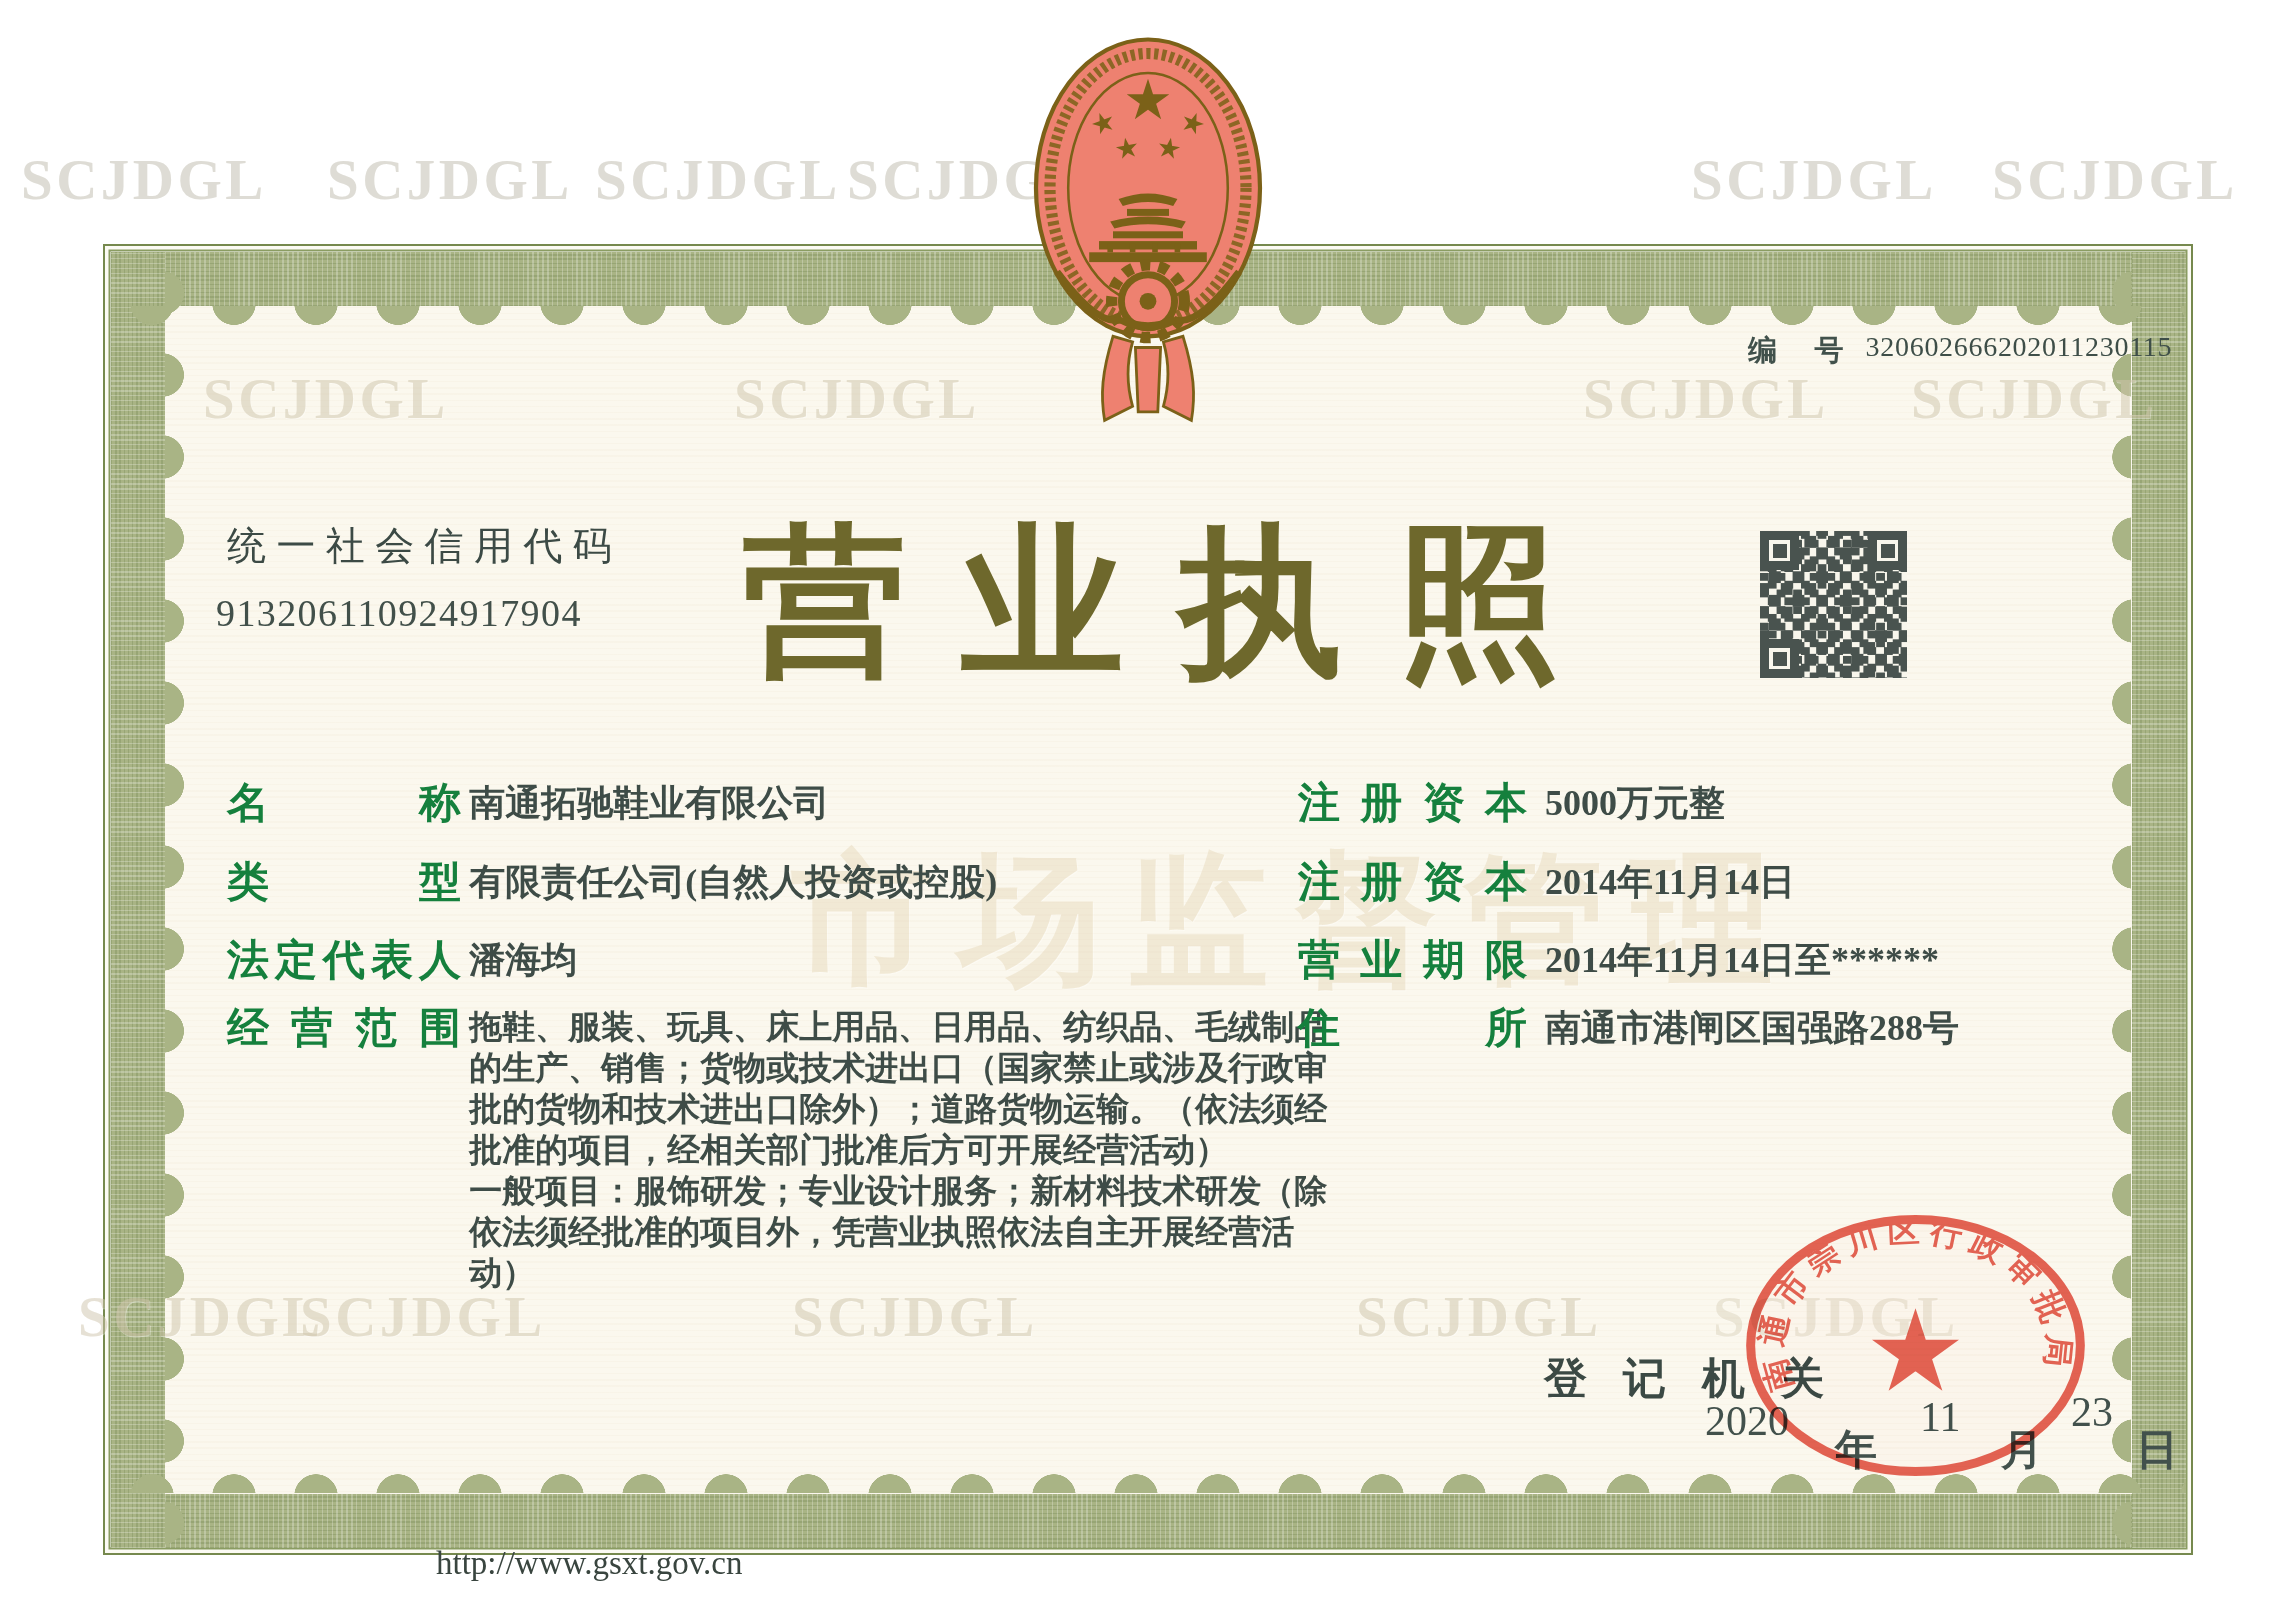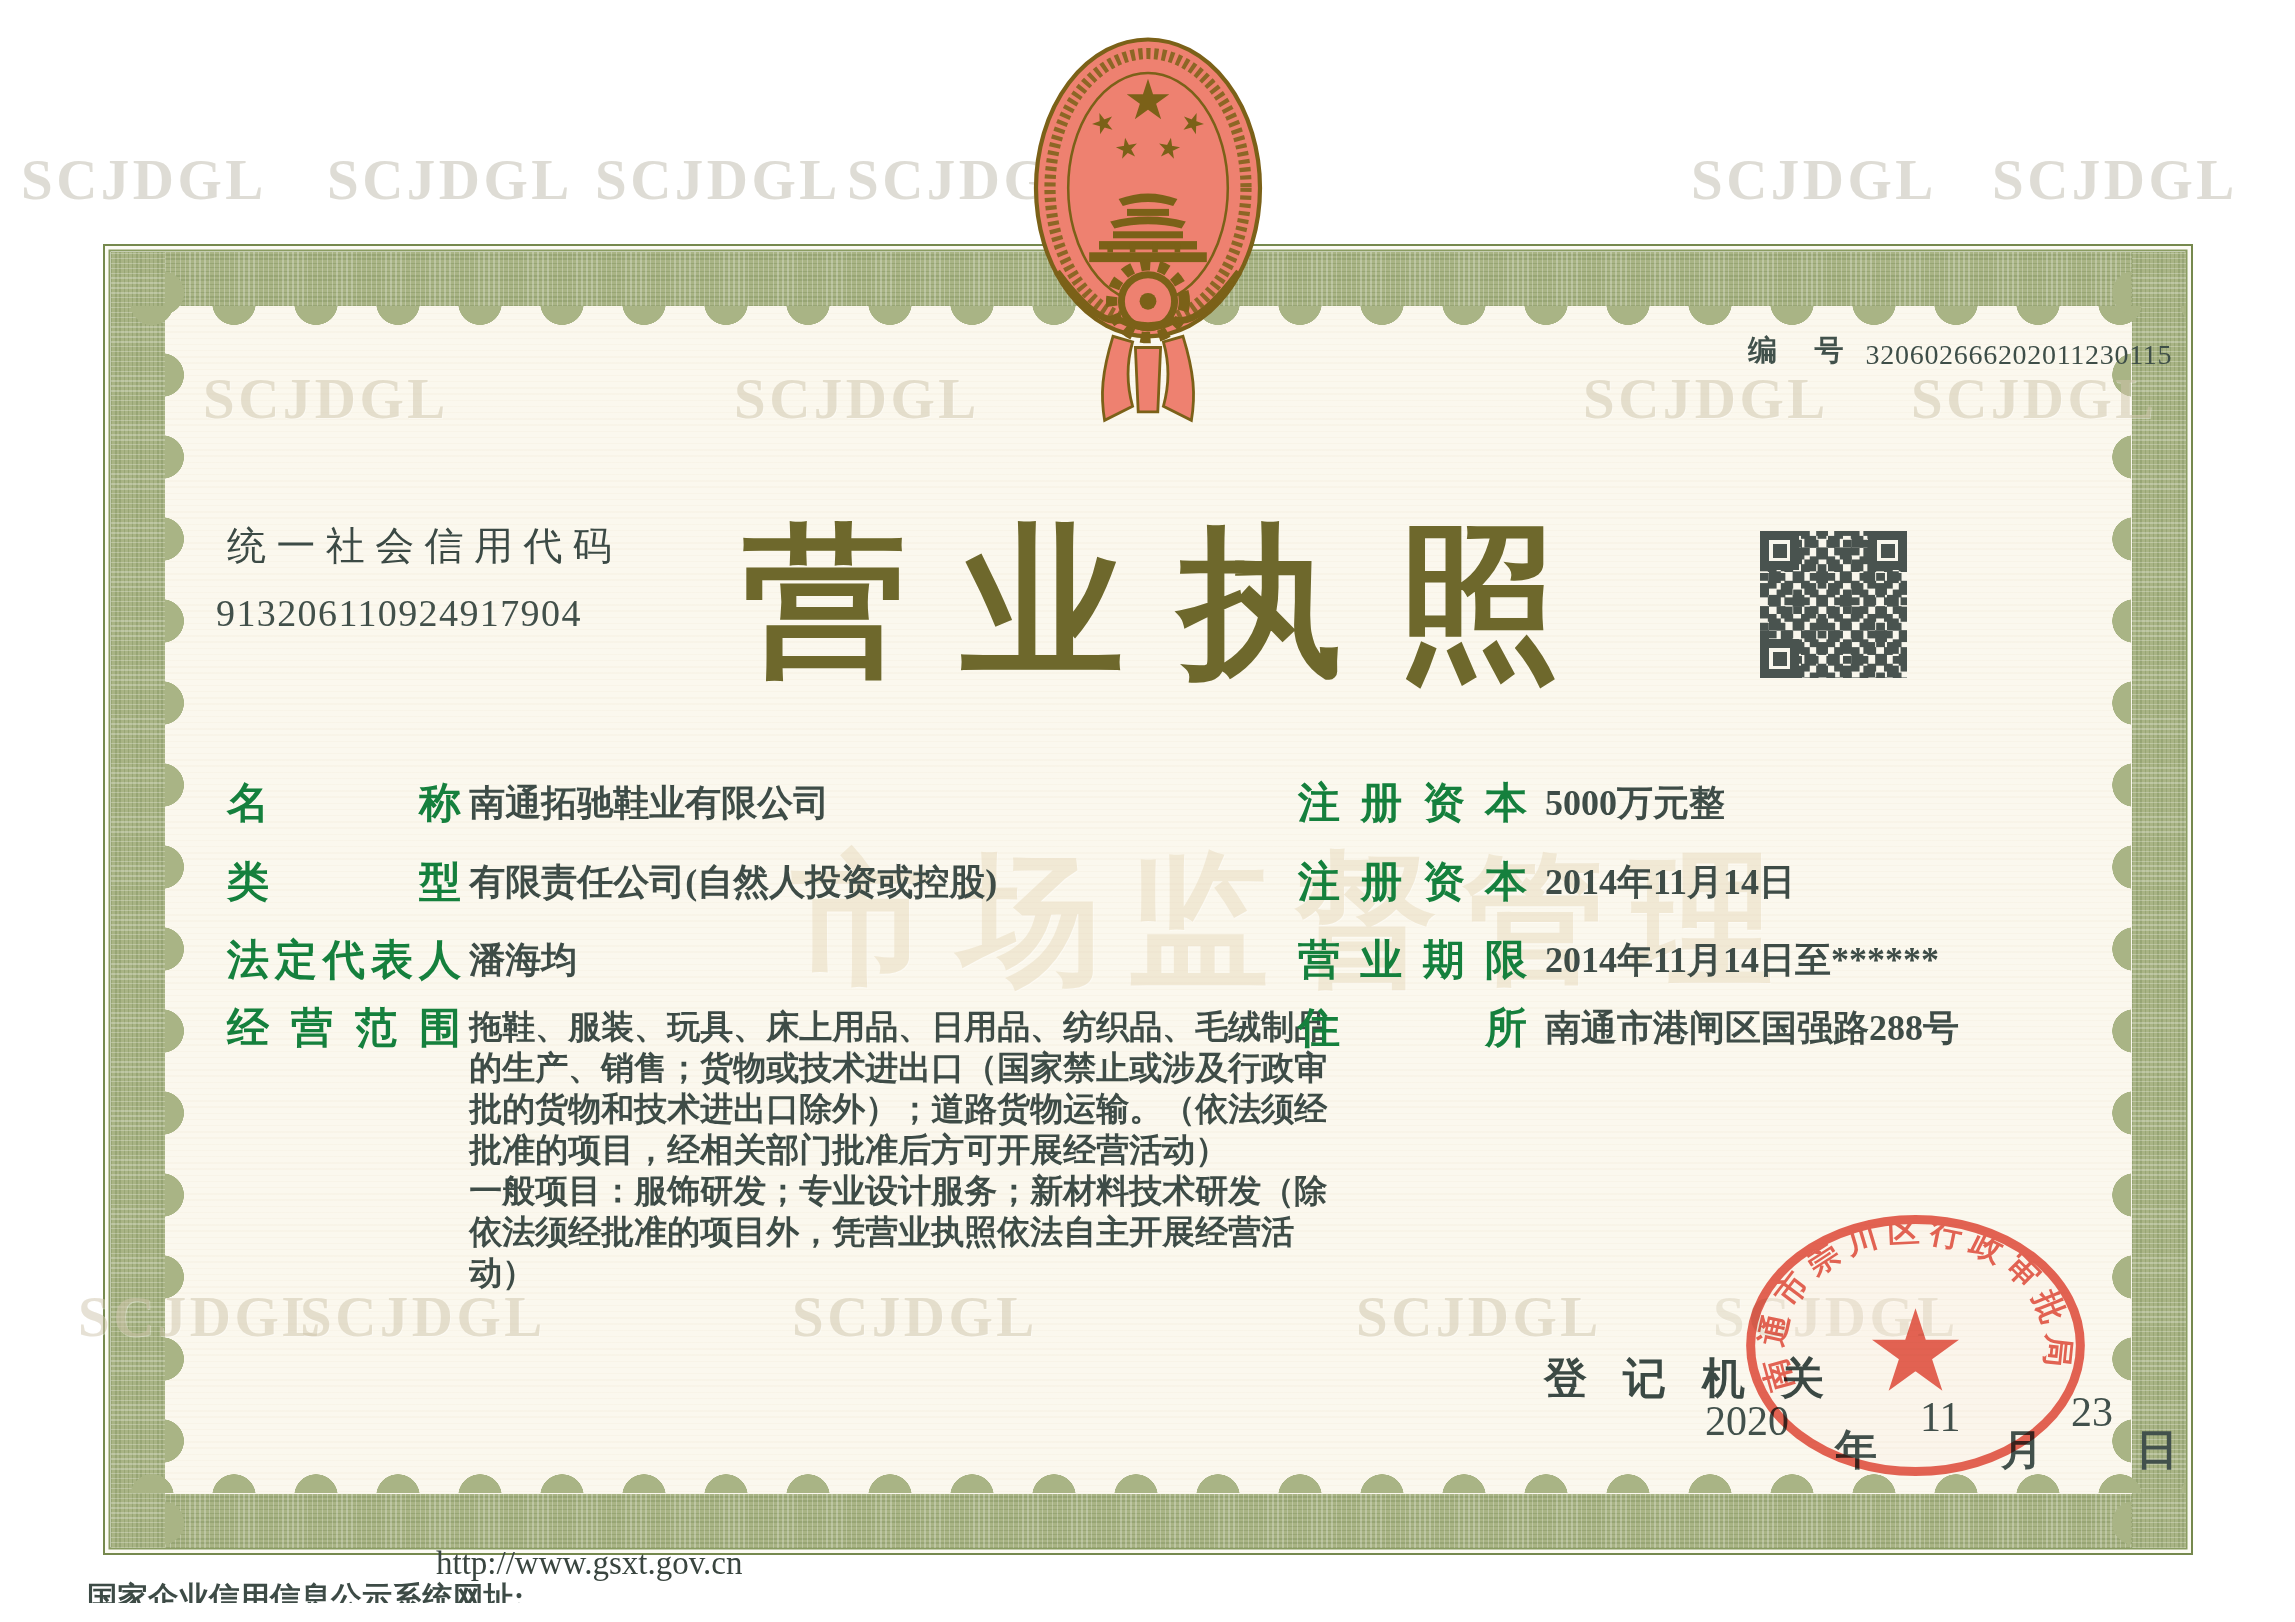--- a/index.html
+++ b/index.html
@@ -28,21 +28,21 @@
   .scal.left{left:60px;background-image:radial-gradient(circle at -2.8px 50%,#a9b485 0 21.5px,rgba(169,180,133,0) 22px);}
   .scal.right{right:60px;background-image:radial-gradient(circle at 28px 50%,#a9b485 0 21.5px,rgba(169,180,133,0) 22px);}
 
   
   .wm{position:absolute;font-weight:700;font-size:57px;letter-spacing:3.5px;color:#cfc5ac;opacity:.5;
       text-shadow:0.7px 0.7px 0 rgba(255,255,255,.75);z-index:3;white-space:nowrap;}
   .wm.gray{color:#c9c6ba;opacity:.6;}
   .wm.big{font-size:142px;letter-spacing:26px;color:#e6d7b8;opacity:.45;font-weight:700;}
 
   
-  .serial{position:absolute;left:1748px;top:331px;z-index:4;display:flex;align-items:flex-end;}
+  .serial{position:absolute;left:1748px;top:331px;z-index:4;display:flex;align-items:flex-start;}
   .serial .lab{font-size:29px;font-weight:700;letter-spacing:4.2px;color:#41514b;}
   .serial .val{font-size:28px;margin-left:18px;letter-spacing:0.7px;color:#3e4e48;}
   .ccode-label{position:absolute;left:227px;top:519px;font-size:39px;font-weight:400;letter-spacing:10.4px;color:#3c4a45;z-index:4;}
   .ccode-value{position:absolute;left:216px;top:591px;font-size:38px;letter-spacing:1.4px;color:#42504a;z-index:4;}
   .doc-title{position:absolute;left:743px;top:494px;font-size:163px;font-weight:700;letter-spacing:55px;
              color:#6e682c;z-index:4;white-space:nowrap;}
 
   
   .qr{position:absolute;left:1760px;top:531px;width:147px;height:147px;z-index:4;background:#f8f6ec;
       background-image:repeating-conic-gradient(#49534f 0% 25%, rgba(0,0,0,0) 0% 50%),
@@ -225,17 +225,16 @@
 
   <svg class="seal" width="361" height="284" viewBox="0 0 520 410">
     <ellipse cx="260" cy="200" rx="238" ry="182" fill="rgba(240,120,105,0.02)" stroke="#e4584a" stroke-width="13"></ellipse>
     <path d="M0,-1 L0.588,0.809 L-0.951,-0.309 L0.951,-0.309 L-0.588,0.809 Z" transform="translate(260,212) scale(66)" fill="#e4584a"></path>
     <path id="sealArc" d="M 151 323 A 190 150 0 1 1 369 323" fill="none"></path>
     <text font-size="46" font-weight="600" fill="#e4584a" letter-spacing="12" font-family="Liberation Serif, DejaVu Serif, serif">
       <textPath href="#sealArc" xlink:href="#sealArc" startOffset="11%">南通市崇川区行政审批局</textPath>
     </text>
   </svg>
 
-  <div class="f-label">国家企业信用信息公示系统网址:</div>
   <div class="f-url">http://www.gsxt.gov.cn</div>
 
 </div>
 
 
 </body></html>

